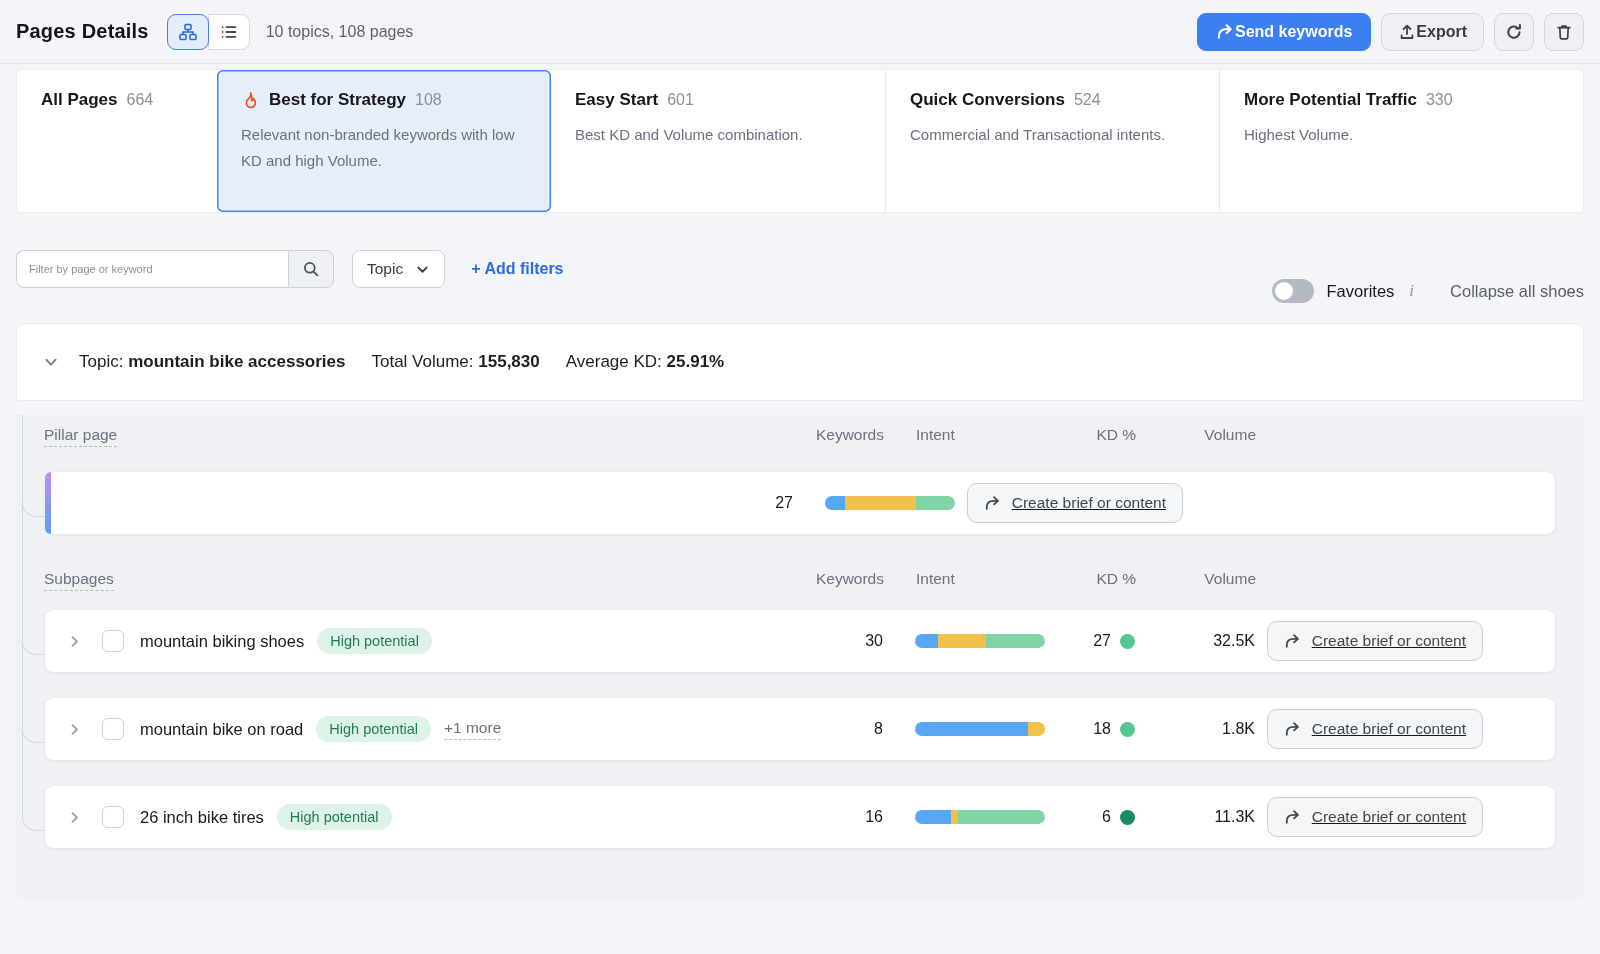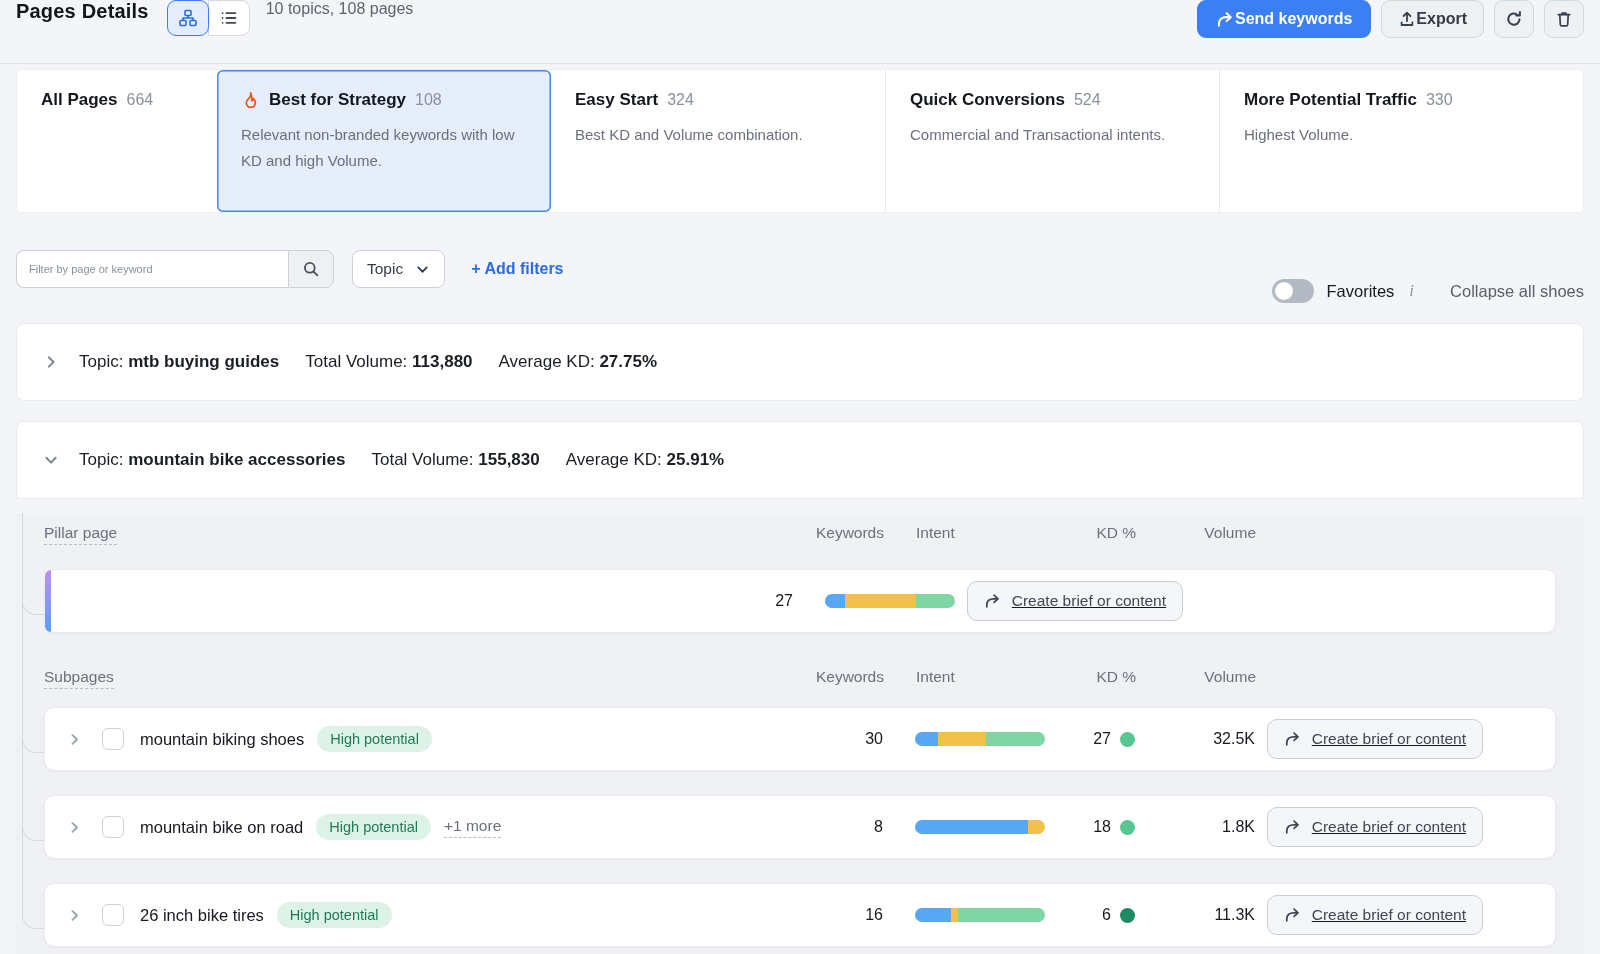--- a/index.html
+++ b/index.html
@@ -7,21 +7,21 @@
   .app {
     position: relative;
     width: 1600px; height: 954px;
     background: #f4f5f8;
     font-family: "Liberation Sans", "DejaVu Sans", sans-serif;
     color: #16191d;
     overflow: hidden;
   }
   
   .topbar {
-    height: 64px; display: flex; 
+    height: 64px; display: flex; align-items: center;
     padding: 0 16px; border-bottom: 1px solid #e2e4e9;
   }
   .page-title { font-size: 20px; font-weight: 700; color: #121519; letter-spacing: .2px; }
   .view-toggle { display: flex; margin-left: 18px; }
   .vt-btn {
     width: 42px; height: 36px; display: flex; align-items: center; justify-content: center;
     background: #fff; border: 1px solid #d6dae0; cursor: pointer;
   }
   .vt-btn.first { border-radius: 9px 0 0 9px; }
   .vt-btn.last  { border-radius: 0 9px 9px 0; margin-left: -1px; }
@@ -250,21 +250,21 @@
             </svg>
         </span>
         <span class="tab-label">Best for Strategy</span>
         <span class="tab-count">108</span>
       </div>
       <div class="tab-desc">Relevant non-branded keywords with low KD and high Volume.</div>
     </div>
     <div class="tab">
       <div class="tab-titlerow">
         <span class="tab-label">Easy Start</span>
-        <span class="tab-count">324</span>
+        <span class="tab-count">601</span>
       </div>
       <div class="tab-desc">Best KD and Volume combination.</div>
     </div>
     <div class="tab divider">
       <div class="tab-titlerow">
         <span class="tab-label">Quick Conversions</span>
         <span class="tab-count">524</span>
       </div>
       <div class="tab-desc">Commercial and Transactional intents.</div>
     </div>
@@ -301,30 +301,20 @@
     <div class="fb-right">
       <div class="switch">
           <div class="knob"></div>
         </div>
       <span class="fav-label">Favorites</span>
       <span class="info-i">i</span>
       <span class="collapse-link">Collapse all shoes</span>
     </div>
   </div>
 
-  <div class="topic-card">
-    <span class="chev">
-      <svg width="16" height="16" viewBox="0 0 16 16">
-          <path d="M5.8 3.4 10.6 8l-4.8 4.6" fill="none" stroke="#7d848e" stroke-width="2" stroke-linecap="round" stroke-linejoin="round"></path>
-        </svg>
-    </span>
-    <span class="tp"><span>Topic:</span> <b>mtb buying guides</b></span>
-    <span class="tp"><span>Total Volume:</span> <b>113,880</b></span>
-    <span class="tp"><span>Average KD:</span> <b>27.75%</b></span>
-  </div>
 
   <div class="topic-expanded">
     <div class="topic-card">
       <span class="chev">
         <svg width="16" height="16" viewBox="0 0 16 16">
             <path d="M3.4 5.8 8 10.6l4.6-4.8" fill="none" stroke="#7d848e" stroke-width="2" stroke-linecap="round" stroke-linejoin="round"></path>
           </svg>
       </span>
       <span class="tp"><span>Topic:</span> <b>mountain bike accessories</b></span>
       <span class="tp"><span>Total Volume:</span> <b>155,830</b></span>

